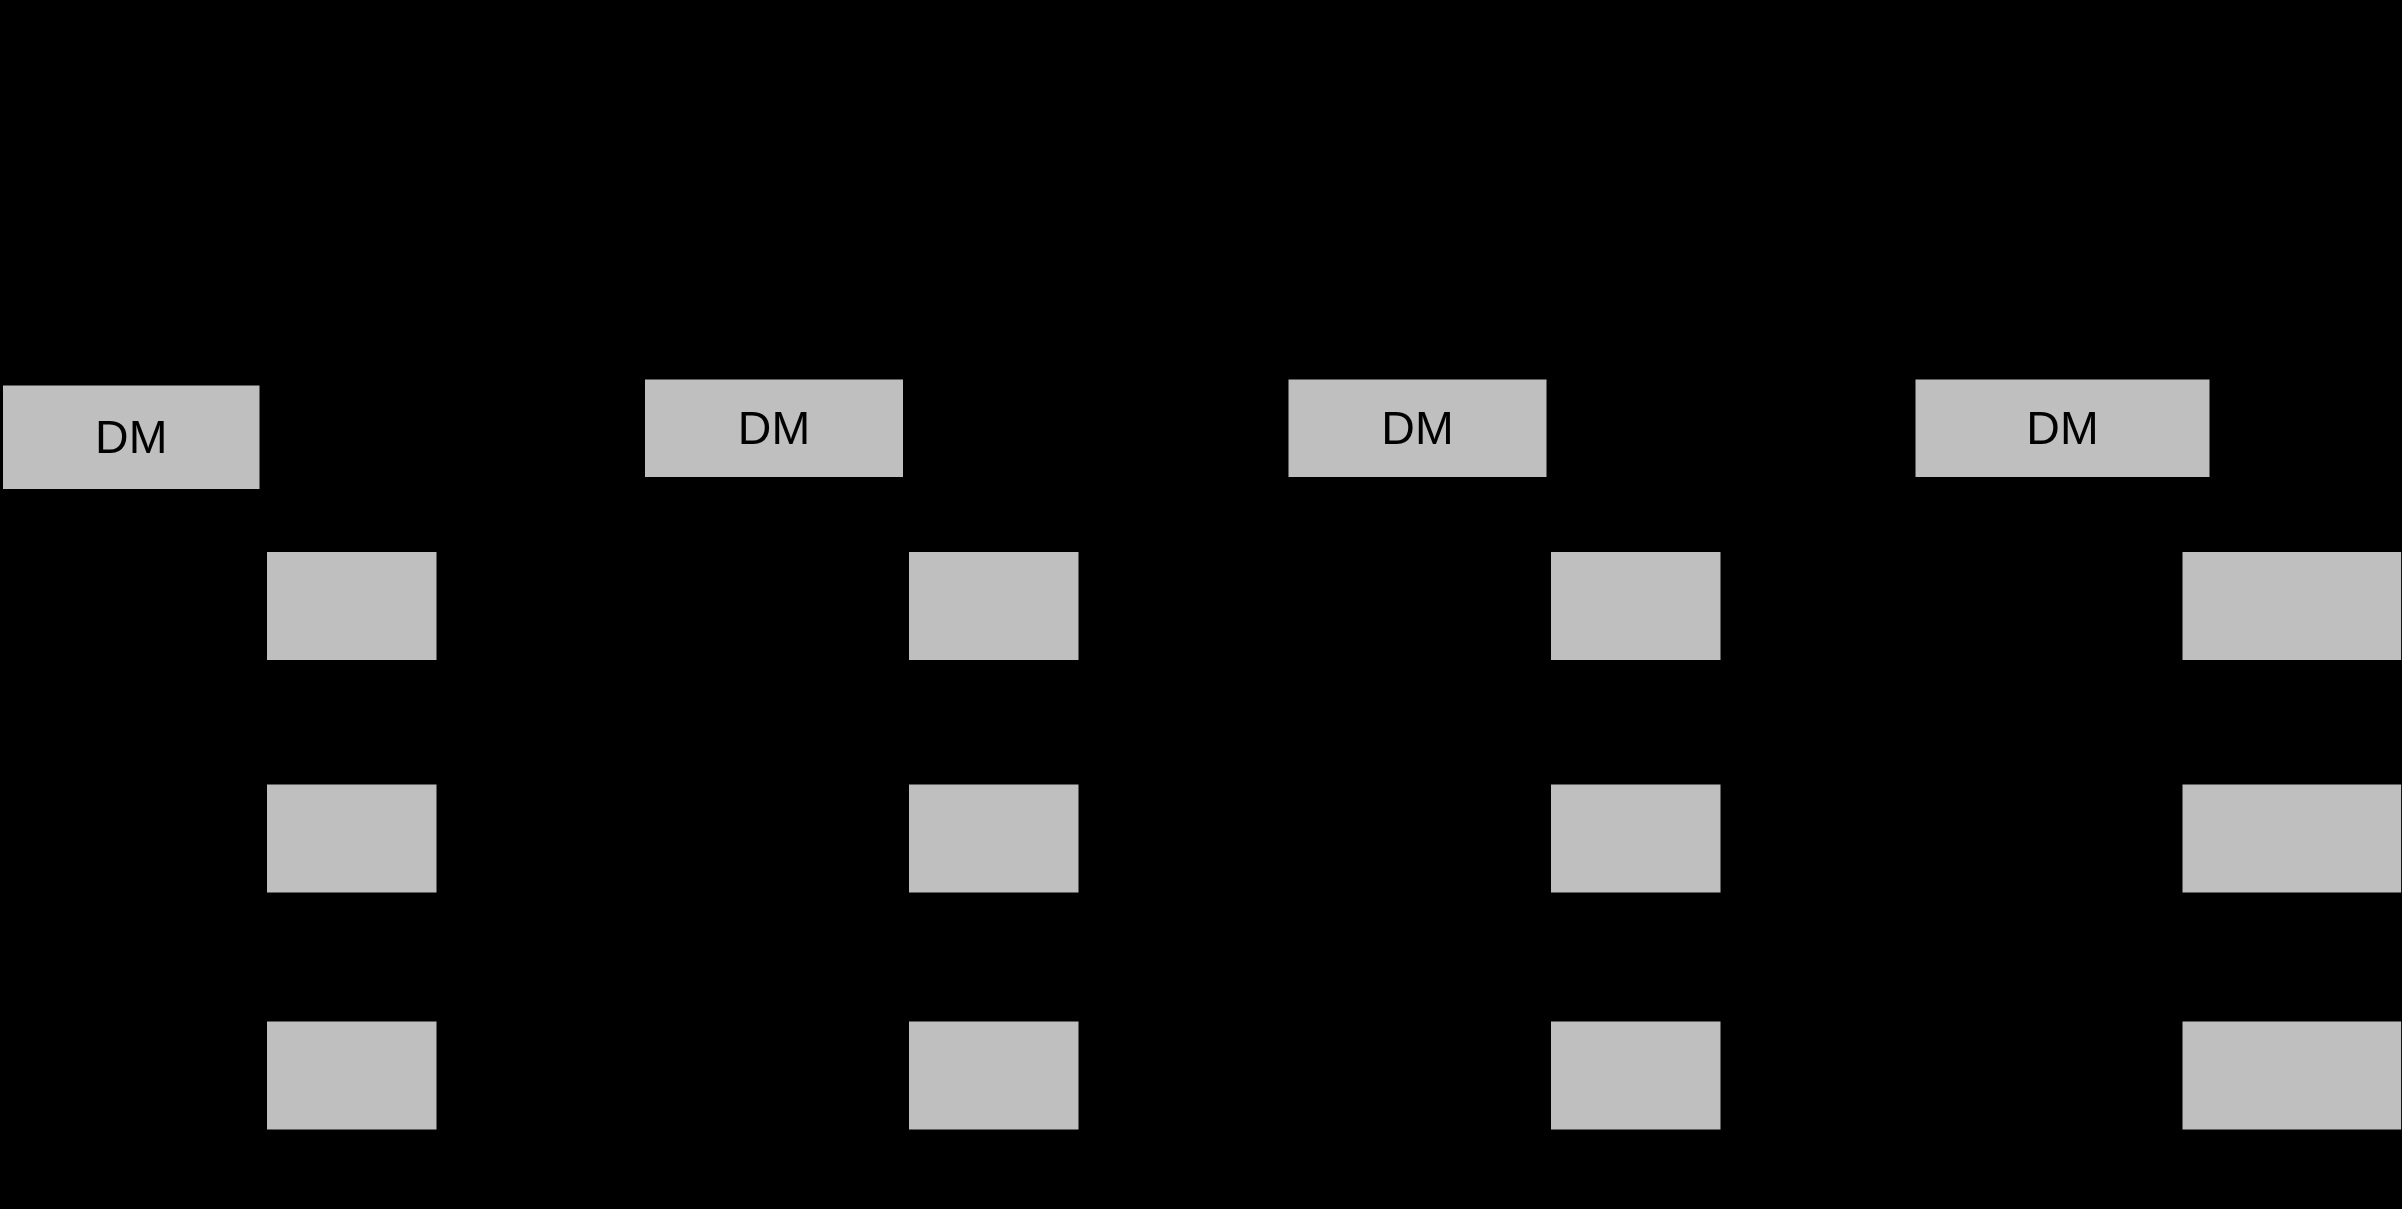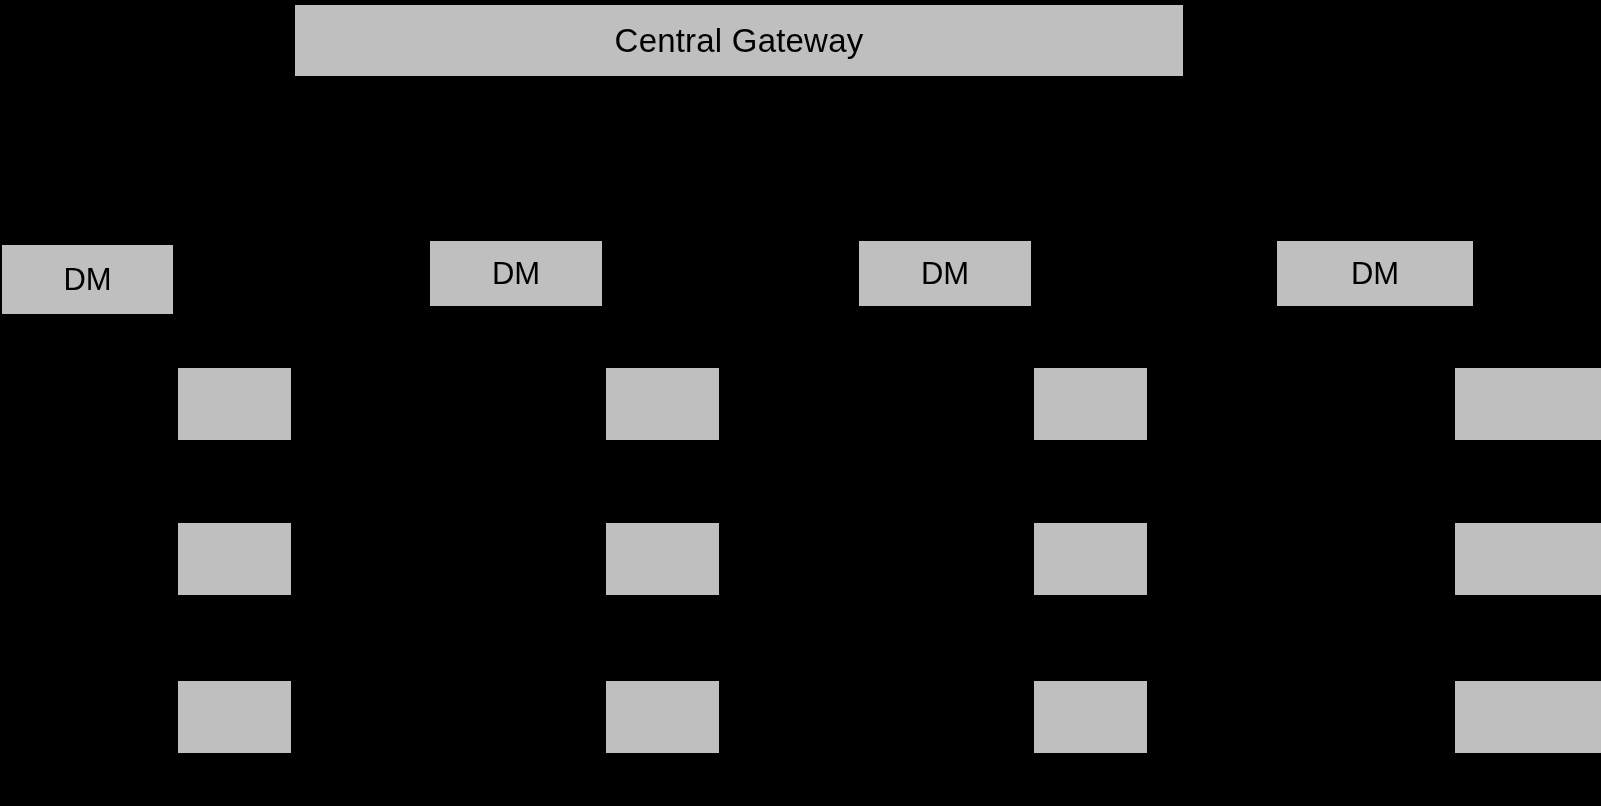--- a/index.html
+++ b/index.html
@@ -33,32 +33,30 @@
     white-space: nowrap;
   }
   .gateway {
     font-size: 33px;
     font-weight: 400;
     letter-spacing: 0.2px;
   }
   .dm {
     font-size: 31px;
     font-weight: 400;
+    margin-top: 12px;
   }
   .leaf .node-label {
     font-size: 0;
   }
 </style>
 </head>
 <body>
 
 <div id="canvas" style="width: 1601px; height: 806px; background: rgb(0, 0, 0);">
-    <div class="node gateway" style="left: 295px; top: 5px; width: 888px; height: 71px; background: rgb(191, 191, 191);">
-      <span class="node-label">Central Gateway</span>
-    </div>
     <div class="node dm" style="left: 2px; top: 245px; width: 171px; height: 69px; background: rgb(191, 191, 191);">
       <span class="node-label">DM</span>
     </div>
     <div class="node dm" style="left: 430px; top: 241px; width: 172px; height: 65px; background: rgb(191, 191, 191);">
       <span class="node-label">DM</span>
     </div>
     <div class="node dm" style="left: 859px; top: 241px; width: 172px; height: 65px; background: rgb(191, 191, 191);">
       <span class="node-label">DM</span>
     </div>
     <div class="node dm" style="left: 1277px; top: 241px; width: 196px; height: 65px; background: rgb(191, 191, 191);">

